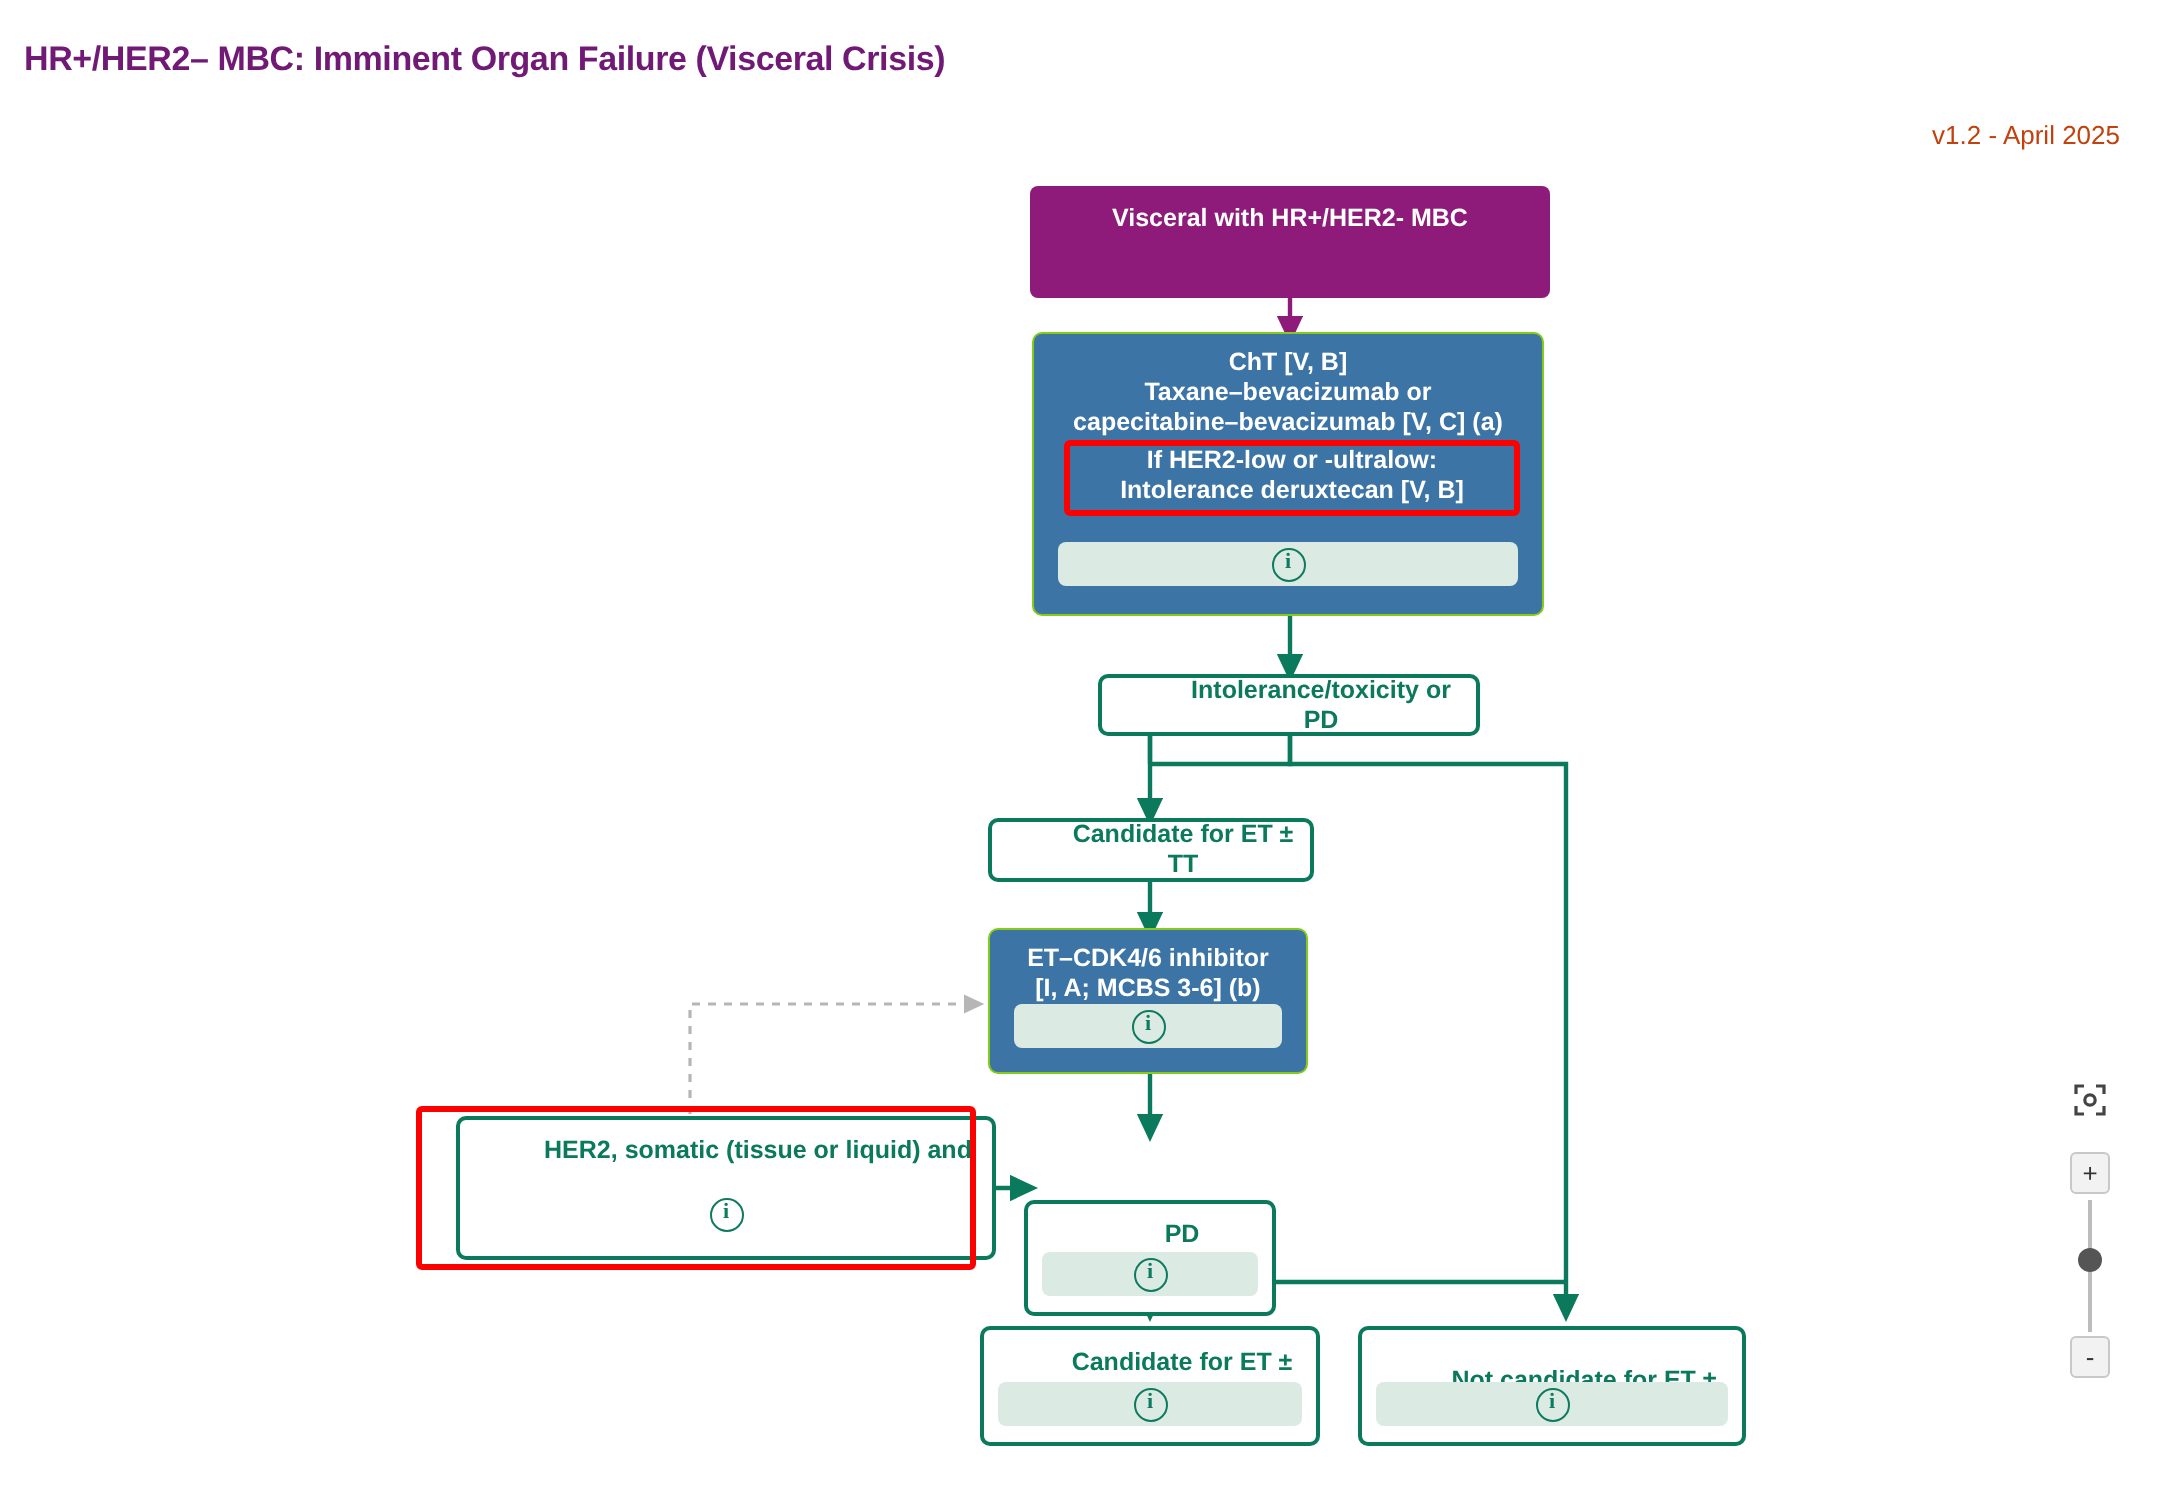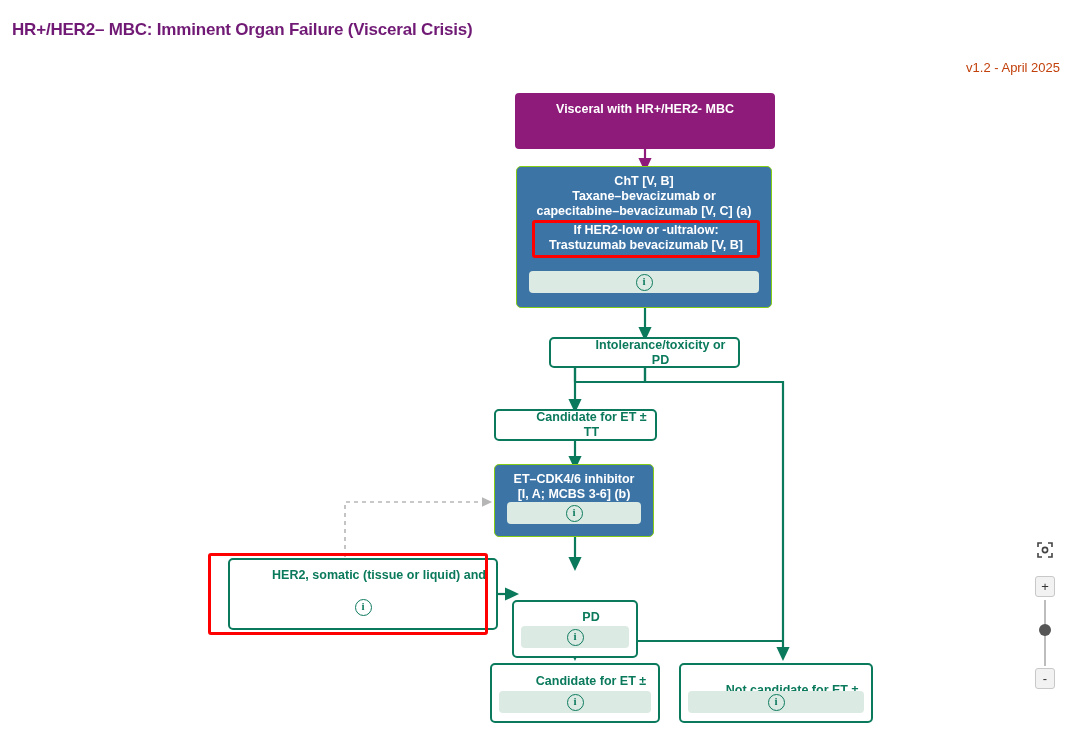--- a/index.html
+++ b/index.html
@@ -206,21 +206,21 @@
     <div>capecitabine–bevacizumab [V, C] (a)</div>
   </div>
   <div class="info-strip-blue" style="position:absolute; left:6px; right:6px; bottom:8px;">
     <span class="info-icon">i</span>
   </div>
 </div>
 
 <div class="redbox redfill" style="left:532px; top:220px; width:228px; height:38px;">
   <div>
     <div>If HER2-low or -ultralow:</div>
-    <div>Trastuzumab bevacizumab [V, B]</div>
+    <div>Intolerance deruxtecan [V, B]</div>
   </div>
 </div>
 
 <div class="node n-green" style="left:549px; top:337px; width:191px; height:31px;">
   <div class="body">Intolerance/toxicity or PD</div>
 </div>
 
 <div class="node n-green" style="left:494px; top:409px; width:163px; height:32px;">
   <div class="body">Candidate for ET ± TT</div>
 </div>

